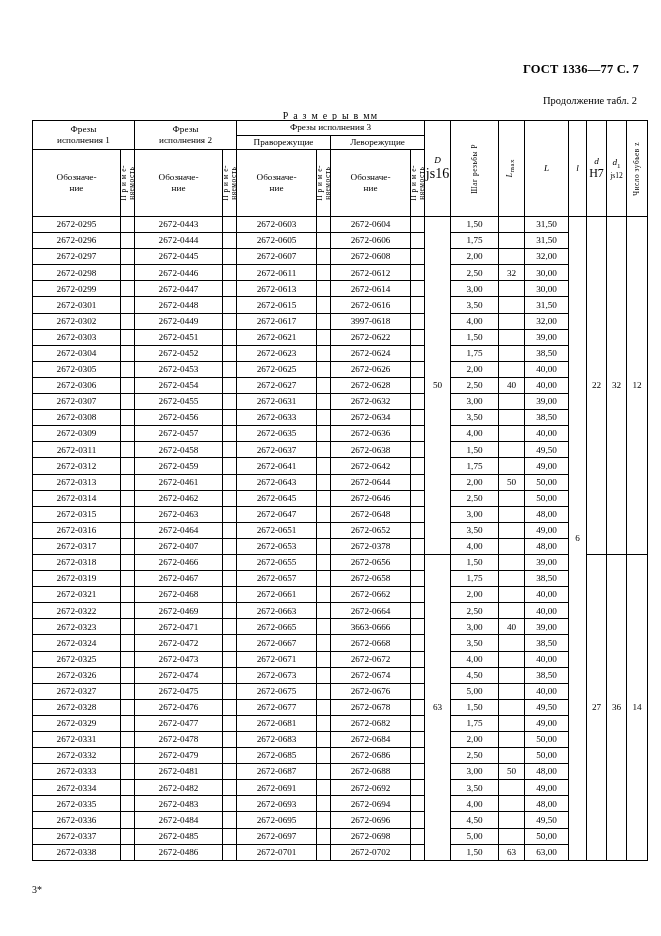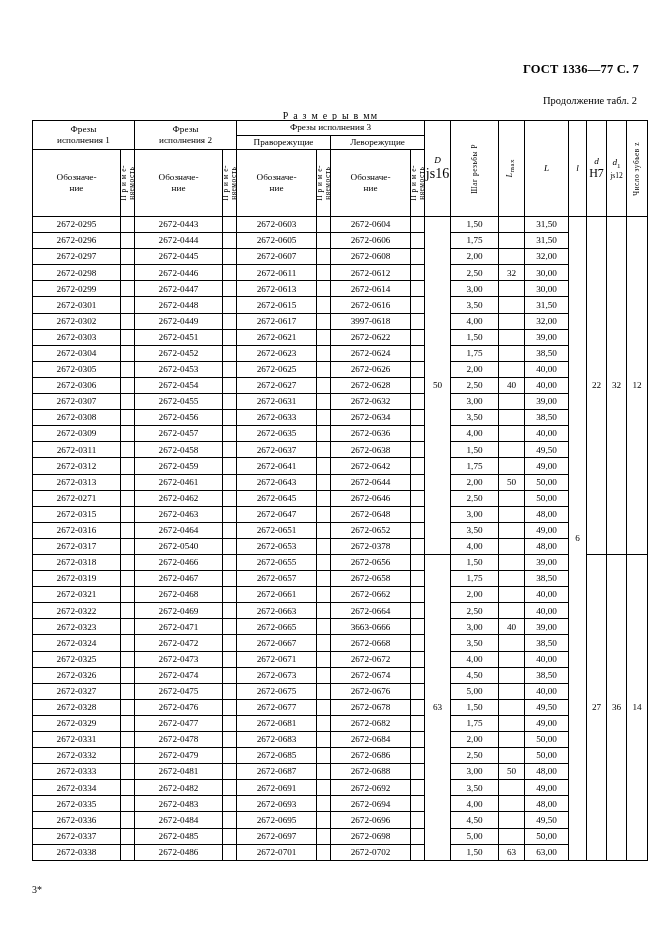--- a/index.html
+++ b/index.html
@@ -460,21 +460,21 @@
           <td class="data "></td>
           <td class="data left-pad">2672-0643</td>
           <td class="data "></td>
           <td class="data left-pad">2672-0644</td>
           <td class="data "></td>
           <td class="data ">2,00</td>
           <td class="data ">50</td>
           <td class="data ">50,00</td>
         </tr>
         <tr>
-          <td class="data left-pad">2672-0271</td>
+          <td class="data left-pad">2672-0314</td>
           <td class="data "></td>
           <td class="data left-pad">2672-0462</td>
           <td class="data "></td>
           <td class="data left-pad">2672-0645</td>
           <td class="data "></td>
           <td class="data left-pad">2672-0646</td>
           <td class="data "></td>
           <td class="data ">2,50</td>
           <td class="data "></td>
           <td class="data ">50,00</td>
@@ -501,21 +501,21 @@
           <td class="data "></td>
           <td class="data left-pad">2672-0652</td>
           <td class="data "></td>
           <td class="data ">3,50</td>
           <td class="data "></td>
           <td class="data ">49,00</td>
         </tr>
         <tr>
           <td class="data left-pad">2672-0317</td>
           <td class="data "></td>
-          <td class="data left-pad">2672-0540</td>
+          <td class="data left-pad">2672-0407</td>
           <td class="data "></td>
           <td class="data left-pad">2672-0653</td>
           <td class="data "></td>
           <td class="data left-pad">2672-0378</td>
           <td class="data "></td>
           <td class="data ">4,00</td>
           <td class="data "></td>
           <td class="data ">48,00</td>
         </tr>
         <tr>

